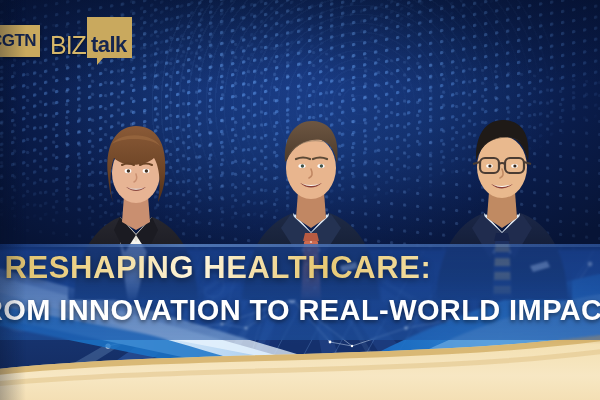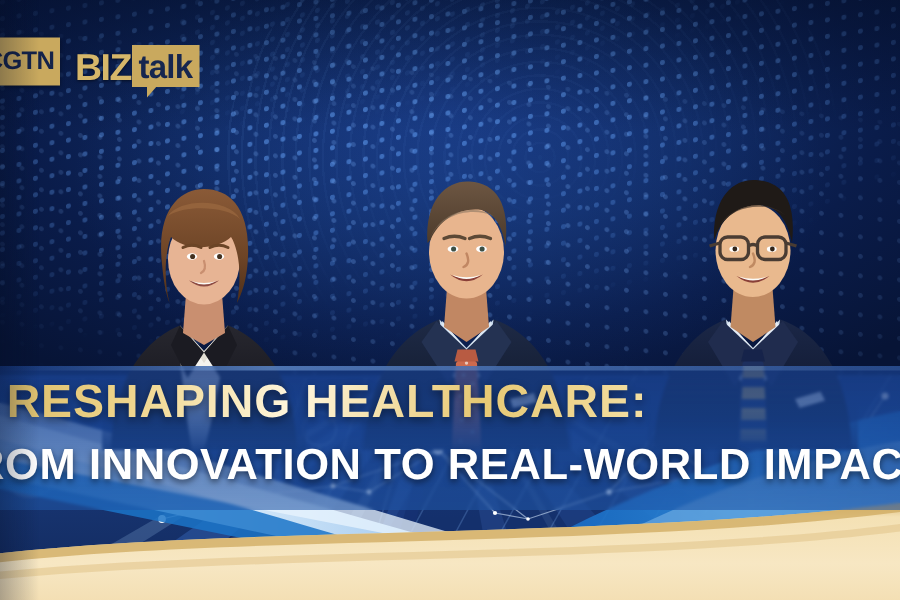--- a/index.html
+++ b/index.html
@@ -99,27 +99,27 @@
   
   .logo-row{position:absolute;left:-14px;top:24px;display:flex;align-items:center;gap:10px;}
   .cgtn{
     width:54px;height:32px;background:#c9a95e;
     display:flex;align-items:center;justify-content:center;
     color:#14234a;font-size:17px;font-weight:bold;letter-spacing:-.5px;
     box-shadow:0 1px 3px rgba(0,0,0,.4);
   }
   .biztalk{position:relative;display:flex;align-items:flex-end;height:34px;}
   .biz{
-    color:#d6b76a;font-size:25px;font-weight:bold;letter-spacing:-1px;
+    color:#d6b76a;font-size:25px;font-weight:normal;letter-spacing:-1px;
     text-shadow:0 1px 2px rgba(0,0,0,.55);line-height:1;
   }
   .talk-wrap{position:relative;margin-left:1px;}
   .talk{
     background:#c9a95e;color:#16264f;font-size:22px;font-weight:bold;
-    padding:3px 5px 2px 4px;line-height:1.05;letter-spacing:-.5px;
+    padding:16px 5px 2px 4px;line-height:1.05;letter-spacing:-.5px;
     display:inline-block;
   }
   .talk-tail{
     position:absolute;left:10px;bottom:-7px;width:0;height:0;
     border-left:7px solid #c9a95e;border-bottom:8px solid transparent;
   }
 
   .edge-fade-l{
     position:absolute;left:0;top:0;width:26px;height:400px;
     background:linear-gradient(90deg, rgba(4,12,34,.30), rgba(4,12,34,0));

